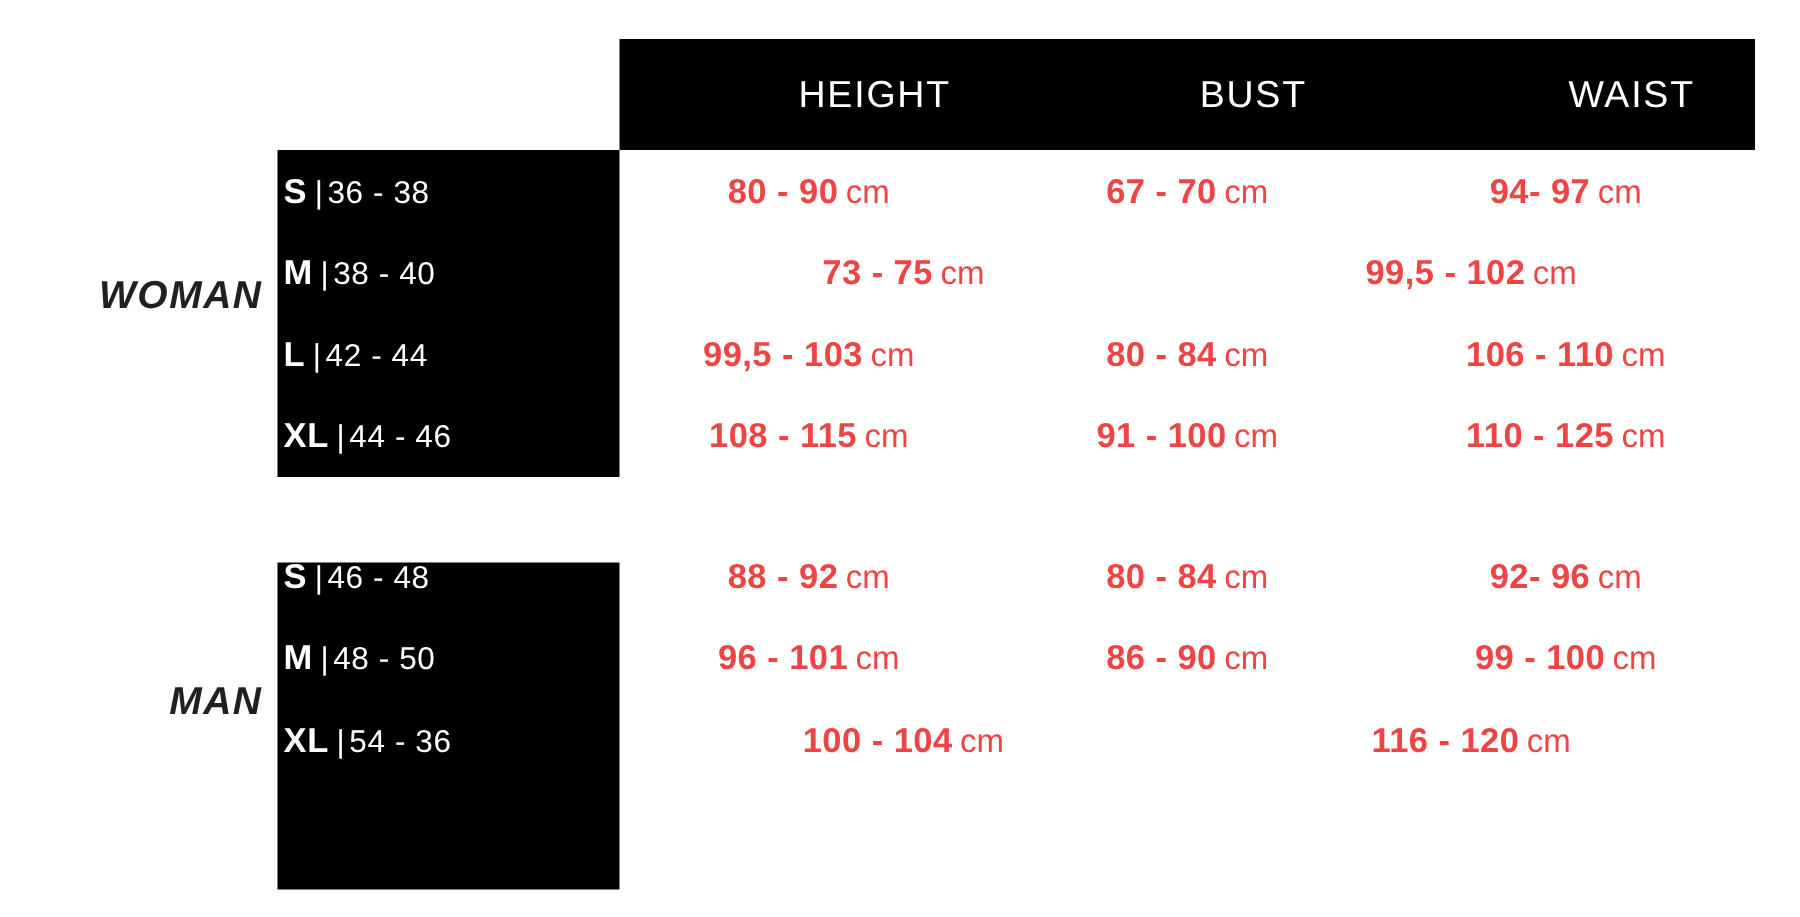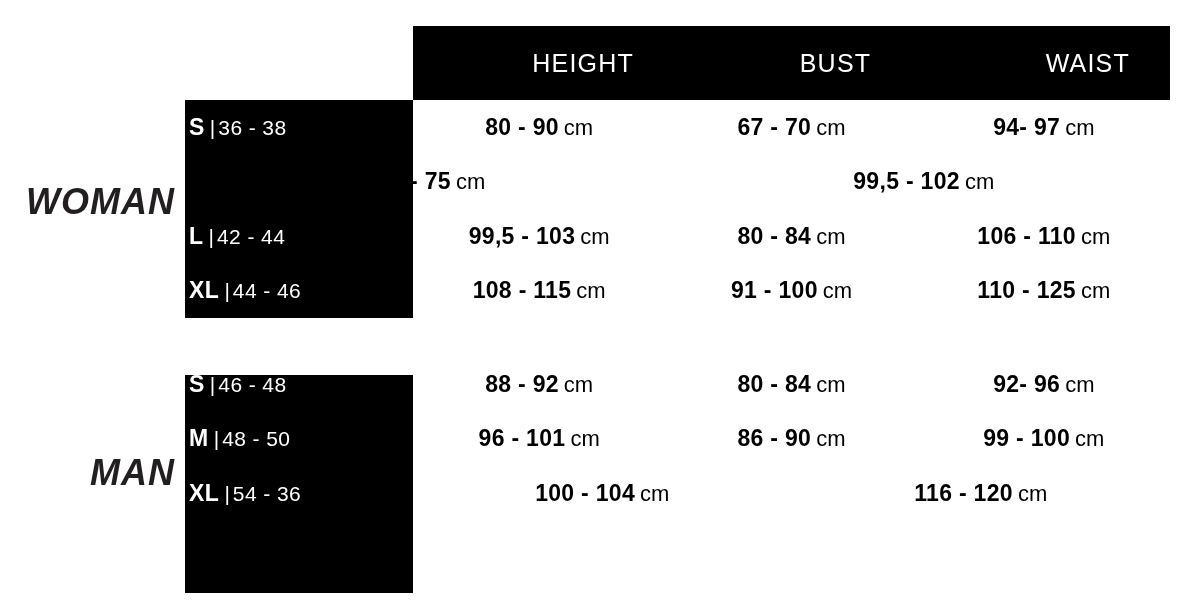--- a/index.html
+++ b/index.html
@@ -56,21 +56,21 @@
     left: 185px;
     width: 228px;
     background: #000000;
   }
   .size-block.woman { top: 100px; height: 218px; }
   .size-block.man   { top: 375px; height: 218px; }
 
   
   .group-label {
     position: absolute;
-    font-size: 36px;
+    font-size: 26px;
     font-weight: bold;
     font-style: italic;
     letter-spacing: 1px;
     color: #231f20;
     text-align: right;
     width: 170px;
     left: 5px;
   }
   .group-label.woman { top: 181px; }
   .group-label.man   { top: 452px; }
@@ -110,21 +110,21 @@
   .cell-size .num {
     font-weight: 400;
     font-size: 21px;
     letter-spacing: 0.4px;
   }
 
   .cell-meas {
     flex: 1 1 0;
     text-align: center;
     font-size: 23px;
-    color: #000000;
+    color: #ef4444;
     white-space: nowrap;
   }
   .cell-meas .val {
     font-weight: bold;
     letter-spacing: 0.3px;
   }
   .cell-meas .unit {
     font-weight: 400;
     padding-left: 5px;
     font-size: 22px;
@@ -156,20 +156,23 @@
       </div>
       <div class="cell-meas">
         <span class="val">67 - 70</span><span class="unit">cm</span>
       </div>
       <div class="cell-meas">
         <span class="val">94- 97</span><span class="unit">cm</span>
       </div>
     </div>
 
     <div class="row">
+      <div class="cell-size">
+        <span class="letter">M</span><span class="sep">|</span><span class="num">38 - 40</span>
+      </div>
       <div class="cell-meas">
         <span class="val">73 - 75</span><span class="unit">cm</span>
       </div>
       <div class="cell-meas">
         <span class="val">99,5 - 102</span><span class="unit">cm</span>
       </div>
     </div>
 
     <div class="row">
       <div class="cell-size">

